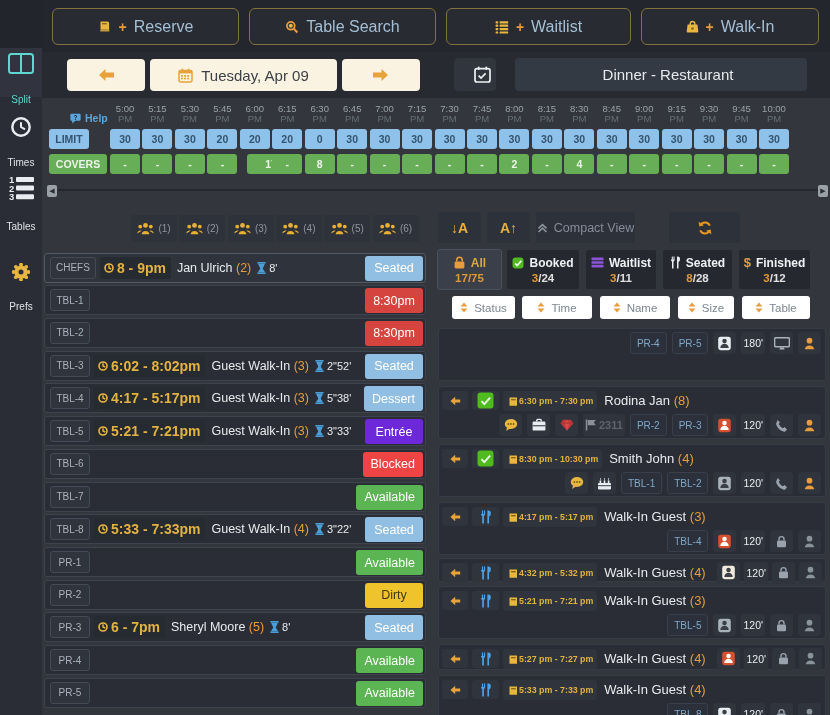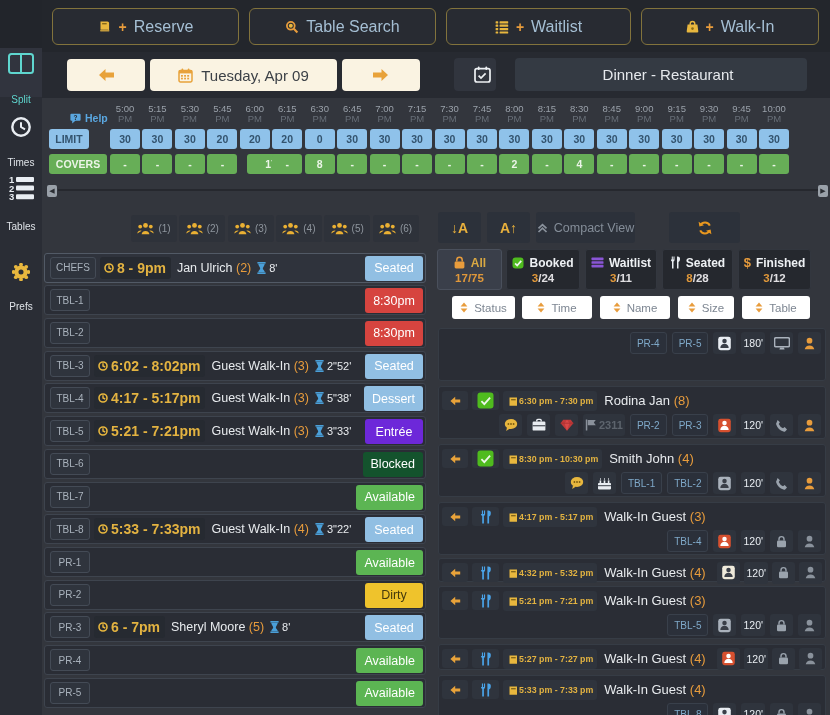--- a/index.html
+++ b/index.html
@@ -418,21 +418,21 @@
           <rect x="0.4" y="0" width="8.2" height="1.6" fill="#4a9fd8"></rect>
           <rect x="0.4" y="10.4" width="8.2" height="1.6" fill="#4a9fd8"></rect>
           <path d="M1.4 1.8 h6.2 v1 L5.9 6.0 v1 L7.6 9.2 v1 h-6.2 v-1 L3.1 7.0 v-1 L1.4 2.8 z" fill="#4a9fd8"></path>
         </svg>
         <span>3"33'</span>
       </div>
       <div class="chip" style="background:#6d28d9;color:#fff">Entrée</div>
     </div>
 <div class="lrow" style="top:248.8px">
       <div class="labelbox">TBL-6</div>
-      <div class="chip" style="background:#14532d;color:#fff">Blocked</div>
+      <div class="chip" style="background:#ef4444;color:#fff">Blocked</div>
     </div>
 <div class="lrow" style="top:281.5px">
       <div class="labelbox">TBL-7</div>
       <div class="chip" style="background:#5cb553;color:#fff">Available</div>
     </div>
 <div class="lrow" style="top:314.3px">
       <div class="labelbox">TBL-8</div>
       <div class="ltime">
         <svg width="10" height="10" viewBox="0 0 10 10" style="">
           <circle cx="5.0" cy="5.0" r="4.0" fill="none" stroke="#e8b73e" stroke-width="1.6"></circle>

